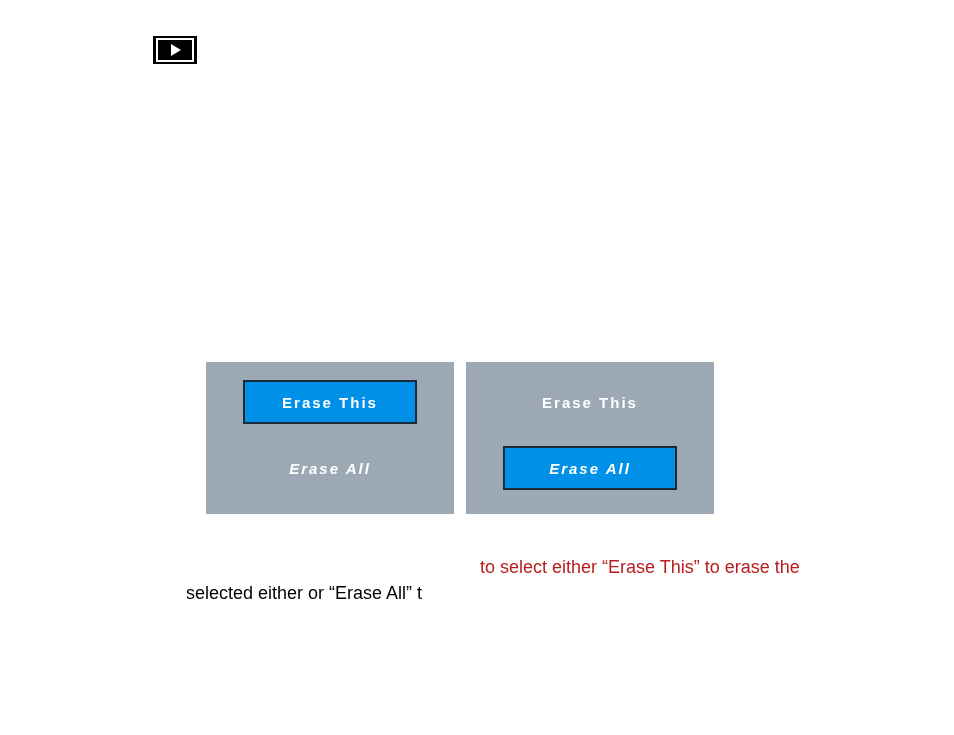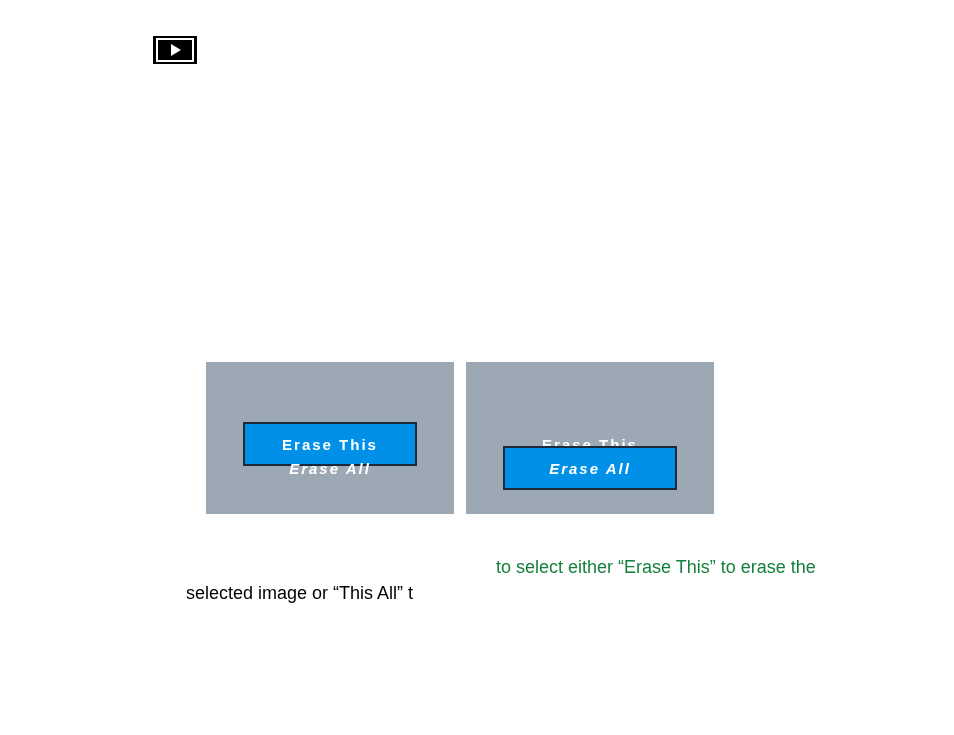--- a/index.html
+++ b/index.html
@@ -72,29 +72,29 @@
   }
   .option.selected {
     background: #0090e8;
     border: 2px solid #1a2a3a;
   }
   .option.unselected {
     background: transparent;
     border: 2px solid transparent;
   }
 
-  .opt-top    { top: 18px; margin-top: 42px; }
+  .opt-top    { top: 18px; }
   .opt-bottom { top: 84px; font-style: italic; }
 
   .text-line1 {
     position: absolute;
     top: 557px;
-    left: 496px;
+    left: 480px;
     font-size: 18px;
-    color: #15803d;
+    color: #b91c1c;
   }
   .text-line2 {
     position: absolute;
     top: 583px;
     left: 186px;
     font-size: 18px;
     color: #000;
   }
 </style>
 </head>
@@ -122,13 +122,13 @@
       <span>Erase This</span>
     </div>
     <div class="option selected opt-bottom">
       <span>Erase All</span>
     </div>
   </div>
 
 </div>
 
 <div class="text-line1">to select either “Erase This” to erase the</div>
-<div class="text-line2">selected image or “This All” t</div>
+<div class="text-line2">selected either or “Erase All” t</div>
 
 </body></html>

